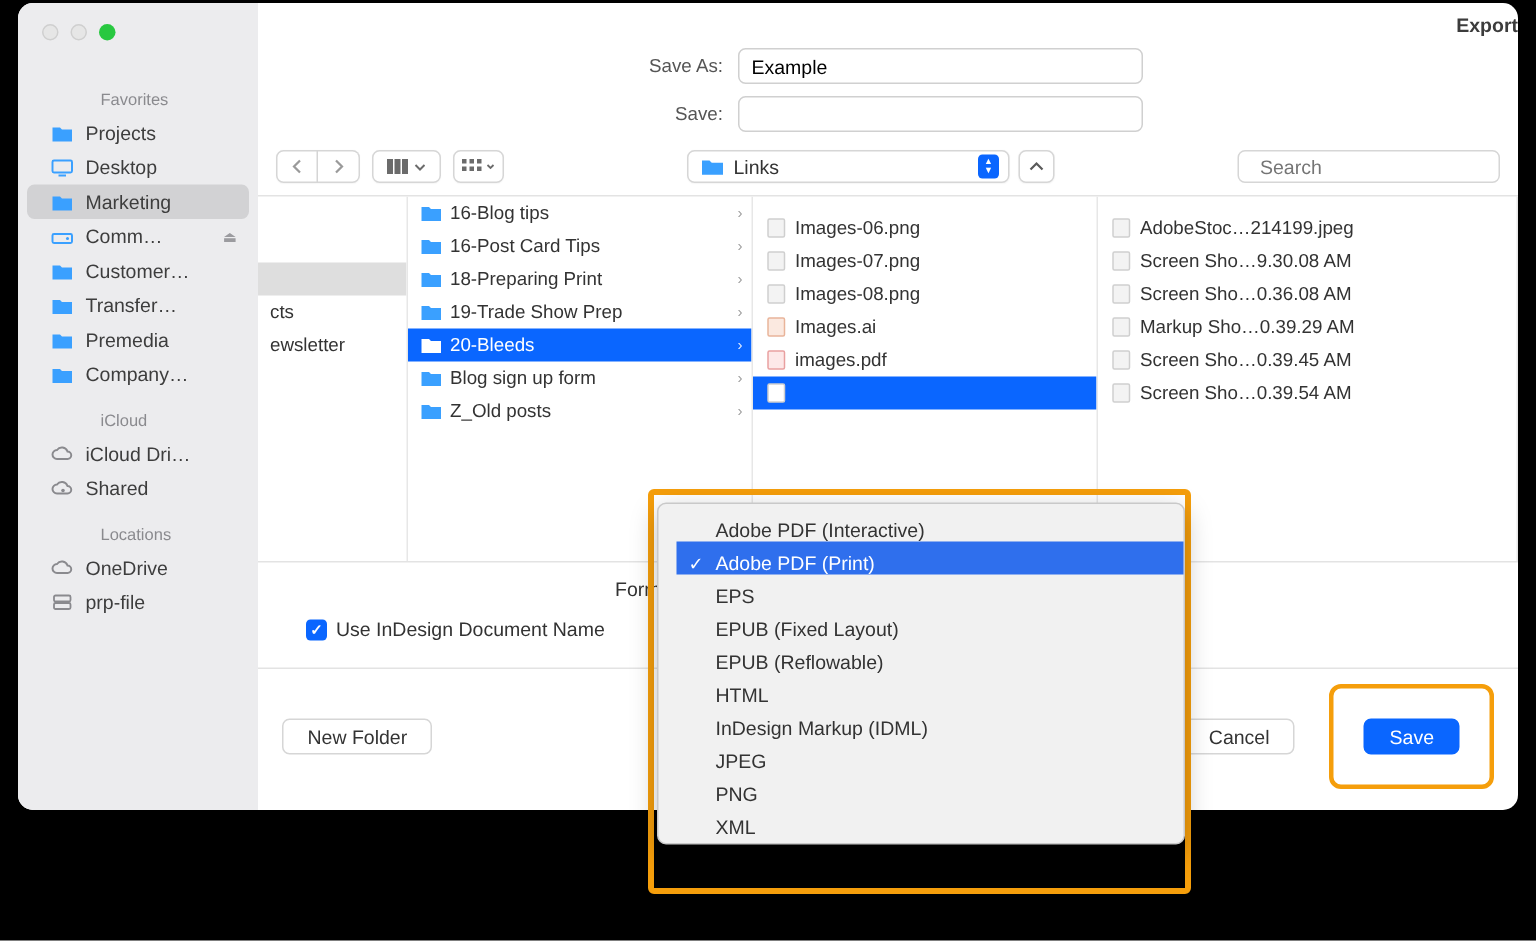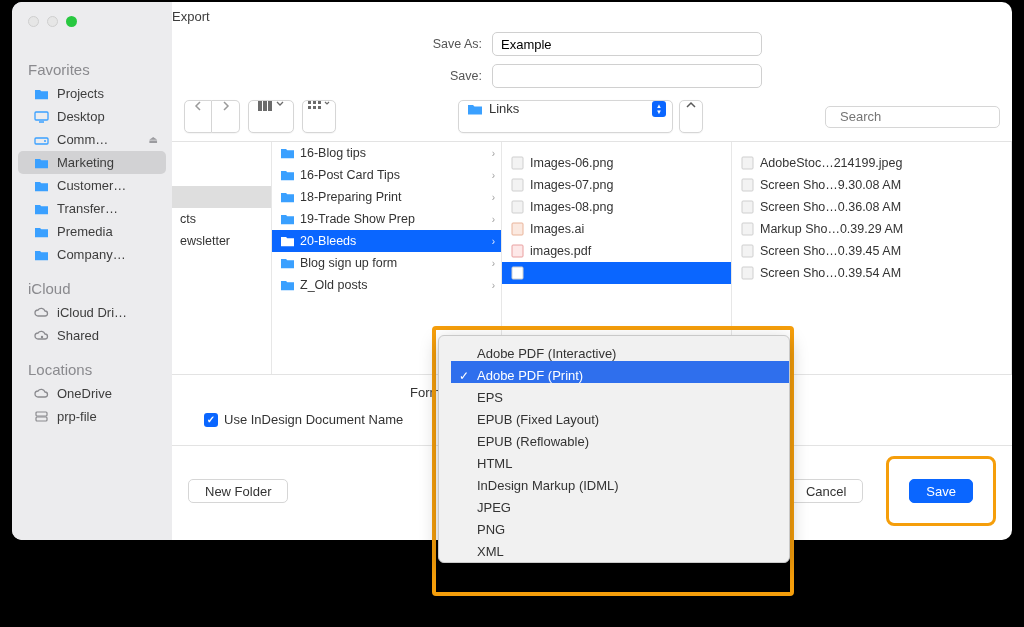--- a/index.html
+++ b/index.html
@@ -38,24 +38,25 @@
   .sidebar {
     width: 160px;
     background: #ececee;
     border-top-left-radius: 10px;
     border-bottom-left-radius: 10px;
     padding-top: 55px;
     padding-bottom: 10px;
     color: #3d3d3d;
   }
   .sb-section-header {
-    font-size: 15px;
+    font-size: 11px;
     color: #8a8a8e;
     padding: 4px 16px 4px 16px;
     font-weight: 500;
+    margin-left: 39px;
   }
   .sb-item {
     display: flex;
     align-items: center;
     gap: 8px;
     padding: 4px 8px 4px 16px;
     cursor: default;
     white-space: nowrap;
     overflow: hidden;
     text-overflow: ellipsis;
@@ -66,23 +67,23 @@
   .sb-icon { width:15px; height:13px; flex-shrink:0; display:inline-flex; align-items:center; justify-content:center;}
   .sb-eject { color:#9b9b9f; font-size:10px; margin-left:auto;}
 
   .main {
     flex: 1;
     display: flex;
     flex-direction: column;
     position: relative;
   }
   .titlebar {
-    text-align: left;
+    text-align: right;
     padding: 7px 0 4px 0;
-    font-weight: 400;
+    font-weight: 700;
     color: #3c3c3c;
   }
   .form-row {
     display: flex;
     align-items: center;
     justify-content: center;
     gap: 10px;
     margin: 4px 0;
   }
   .form-label { font-size: 12.5px; color: #555; text-align:right;}
@@ -95,26 +96,26 @@
     font-size: 13px;
     background: #fff;
   }
   .toolbar {
     display: flex;
     align-items: center;
     gap: 8px;
     padding: 8px 12px;
   }
   .segbtn, .iconbtn, .pathpop, .upbtn {
-    height: 33px;
+    height: 22px;
     background: #fff;
     border: 1px solid #d6d6d6;
     border-radius: 5px;
     display: inline-flex;
-    align-items: flex-start;
+    align-items: center;
     justify-content: center;
     box-shadow: 0 0.5px 1px rgba(0,0,0,0.04);
   }
   .nav-seg { display:inline-flex; }
   .nav-seg .segbtn { width:28px; border-radius:0;}
   .nav-seg .segbtn:first-child{border-top-left-radius:5px;border-bottom-left-radius:5px;}
   .nav-seg .segbtn:last-child{border-top-right-radius:5px;border-bottom-right-radius:5px;border-left:none;}
   .view-pop{ width:46px; gap:4px;}
   .grid-toggle{ width:34px; gap:2px;}
   .pathpop { width:215px; padding:0 6px 0 8px; gap:6px; justify-content:space-between;}
@@ -223,37 +224,37 @@
       </div>
       <div class="sb-item">
         <span class="sb-icon">
           <svg width="15" height="12">
             <rect x="1" y="1" width="13" height="8" rx="1" fill="none" stroke="#3aa0ff" stroke-width="1.3"></rect>
             <line x1="5" y1="11" x2="10" y2="11" stroke="#3aa0ff" stroke-width="1.3"></line>
           </svg>
         </span>
         <span>Desktop</span>
       </div>
+      <div class="sb-item selected">
+        <span class="sb-icon">
+          <svg width="15" height="12">
+            <path d="M1 2h5l1.3 1.3H14v8H1z" fill="#3aa0ff"></path>
+          </svg>
+        </span>
+        <span>Marketing</span>
+      </div>
       <div class="sb-item">
         <span class="sb-icon">
           <svg width="15" height="12">
             <rect x="1" y="4" width="13" height="6" rx="1" fill="none" stroke="#3aa0ff" stroke-width="1.3"></rect>
             <circle cx="11" cy="7" r="1" fill="#3aa0ff"></circle>
           </svg>
         </span>
         <span>Comm…</span>
         <span class="sb-eject">⏏</span>
-      </div>
-      <div class="sb-item selected">
-        <span class="sb-icon">
-          <svg width="15" height="12">
-            <path d="M1 2h5l1.3 1.3H14v8H1z" fill="#3aa0ff"></path>
-          </svg>
-        </span>
-        <span>Marketing</span>
       </div>
       <div class="sb-item">
         <span class="sb-icon">
           <svg width="15" height="12">
             <path d="M1 2h5l1.3 1.3H14v8H1z" fill="#3aa0ff"></path>
           </svg>
         </span>
         <span>Customer…</span>
       </div>
       <div class="sb-item">

